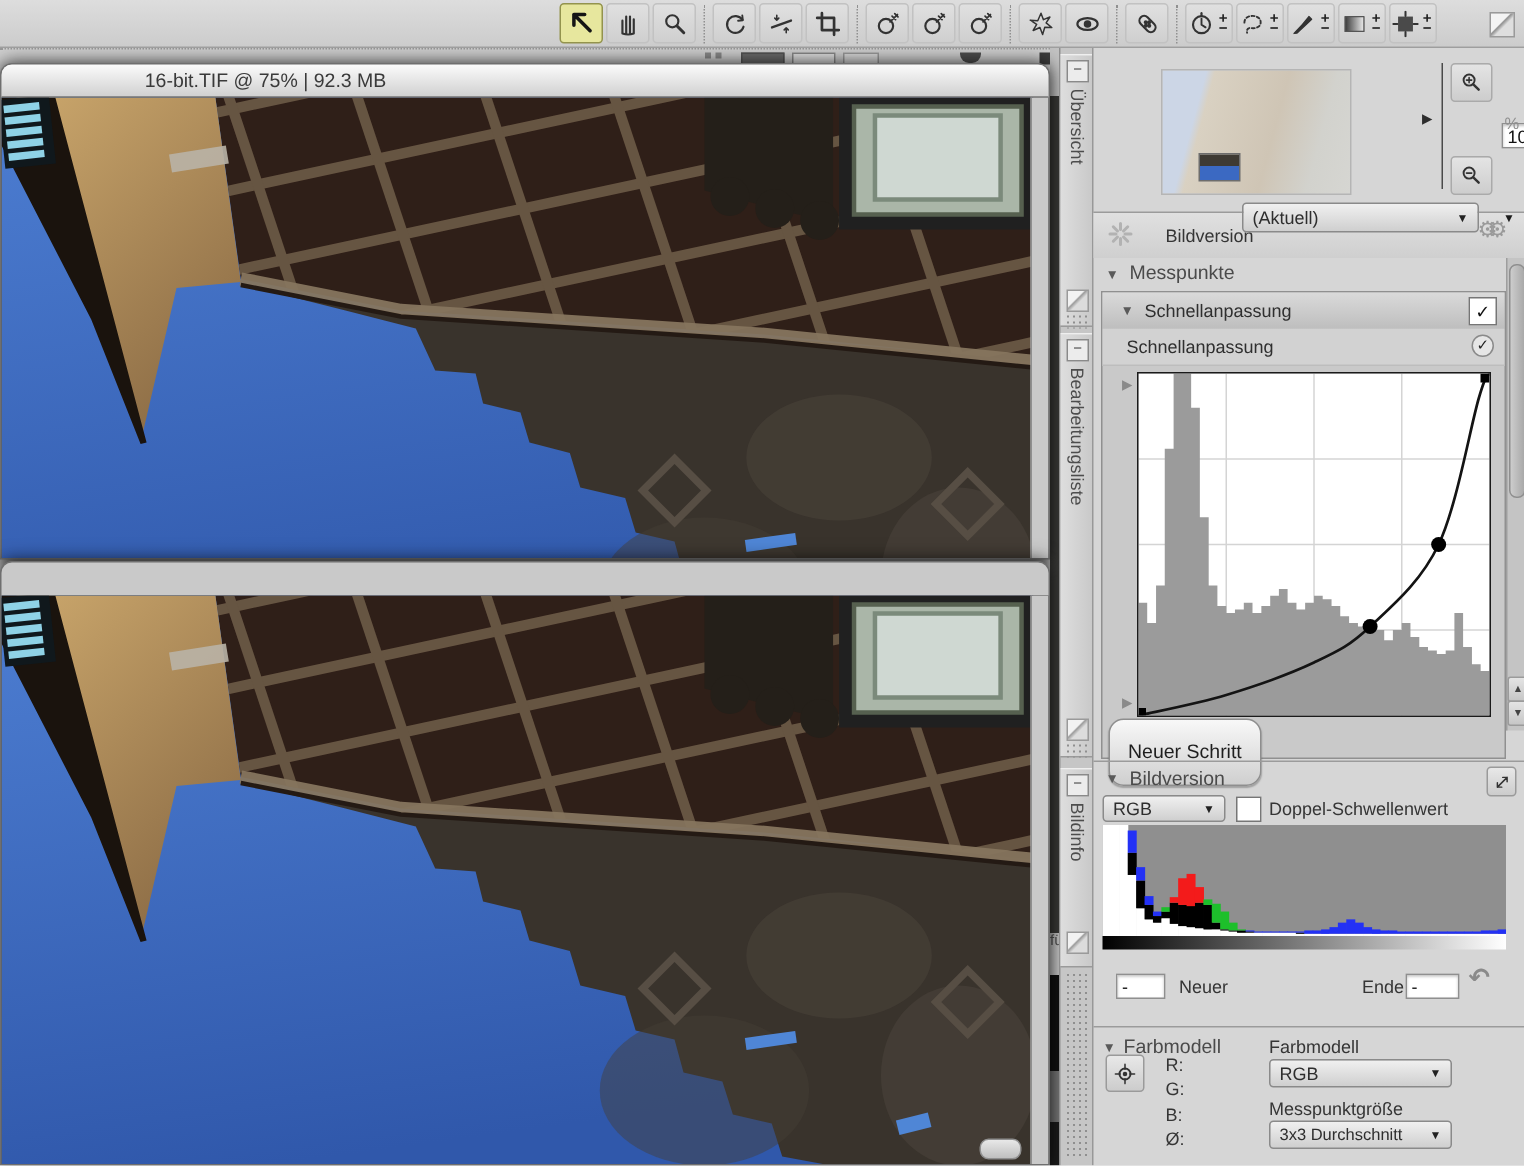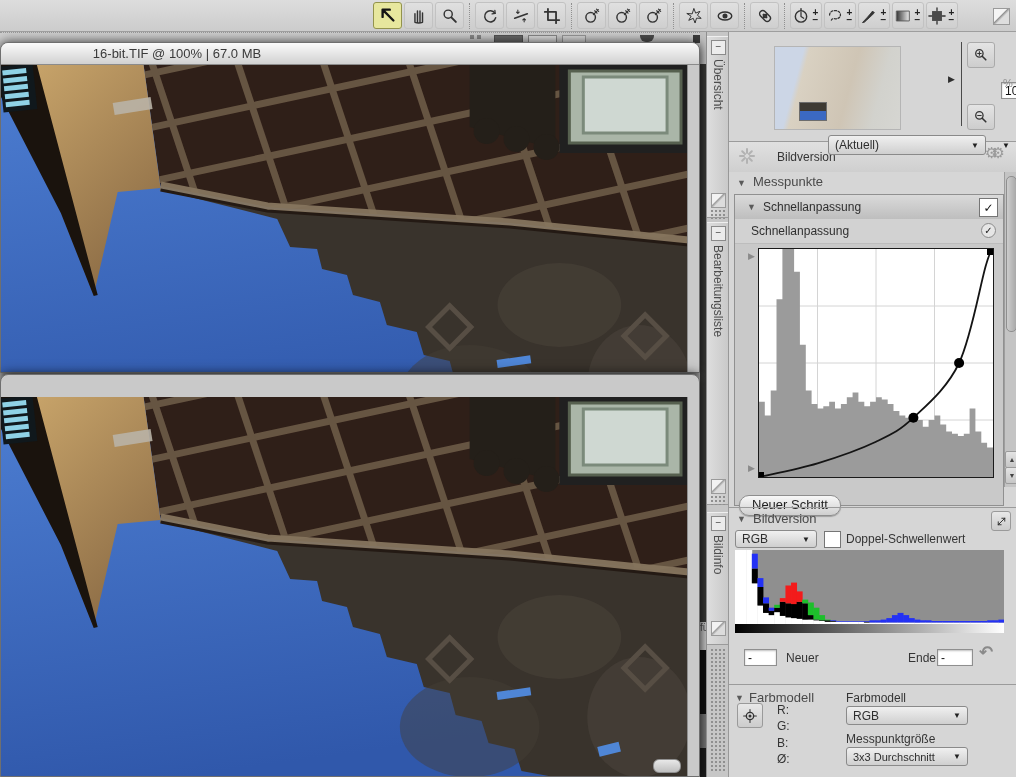--- a/index.html
+++ b/index.html
@@ -70,21 +70,21 @@
   .arrow-small{font-size:9px;color:#5a5a5a}
   .toolblock{position:absolute;left:5px;top:162px;width:270px;height:312px;border:1px solid #909090;
              background:#c9c9c9;box-sizing:border-box}
   .srow1{position:absolute;left:0;top:0;width:268px;height:24px;background:linear-gradient(#dadada,#bebebe);border-bottom:1px solid #a8a8a8}
   .srow2{position:absolute;left:0;top:24px;width:268px;height:24px;background:#d2d2d2;border-bottom:1px solid #bdbdbd}
   .cb{position:absolute;background:#fff;border:1px solid #767676;display:flex;align-items:center;
       justify-content:center;font-weight:700;color:#111}
   .ccheck{position:absolute;width:15px;height:15px;border-radius:50%;border:1.5px solid #8a8a8a;background:#e6e6e6;
       display:flex;align-items:center;justify-content:center;font-size:10px;font-weight:700;color:#222;box-sizing:border-box}
   .plot{position:absolute;left:24px;top:54px;width:234px;height:228px;outline:1px solid #1a1a1a;background:#fff}
-  .pill{position:absolute;left:4px;top:300px;height:19px;line-height:18px;padding:0 12px;border-radius:10px;
+  .pill{position:absolute;left:4px;top:284px;height:19px;line-height:18px;padding:12px 12px;border-radius:10px;
         border:1px solid #8e8e8e;background:linear-gradient(#f8f8f8,#cfcfcf);font-size:13px;color:#1e1e1e;
         box-shadow:0 1px 1px rgba(0,0,0,.25)}
   .sqbtn{position:absolute;width:18px;height:18px;border:1px solid #9a9a9a;border-radius:3px;
         background:linear-gradient(#e8e8e8,#cccccc);display:flex;align-items:center;justify-content:center}
   .sbar{position:absolute;left:275px;top:140px;width:13px;height:315px;background:#c4c4c4;border-left:1px solid #9e9e9e;box-sizing:border-box}
   .sthumb{position:absolute;left:1px;top:4px;width:9px;height:154px;border-radius:5px;
         background:linear-gradient(90deg,#cdcdcd,#a9a9a9);border:1px solid #8f8f8f}
   .sarr{position:absolute;left:0px;width:12px;height:15px;border:1px solid #9b9b9b;border-radius:2px;
         background:linear-gradient(#e4e4e4,#c6c6c6);display:flex;align-items:center;justify-content:center;
         font-size:7px;color:#444}
@@ -111,21 +111,21 @@
   <div class="gapcol">
     <div class="patch" style="top:0;height:32px;background:#c2c2c2"></div>
     <div class="patch" style="top:590px;height:28px;background:#c8c8c8;font-size:10px;color:#555;overflow:hidden"><span>fü</span></div>
     <div class="patch" style="top:618px;height:64px;background:#121212"></div>
     <div class="patch" style="top:682px;height:34px;background:#787878"></div>
     <div class="patch" style="top:716px;height:29px;background:#1c1c1c"></div>
   </div>
 
   <div class="window" id="win16">
     <div class="wtitle">
-      <span>16-bit.TIF @ 100% | 67.0 MB</span>
+      <span>16-bit.TIF @ 75% | 92.3 MB</span>
     </div>
     <div class="wbody">
       <div class="photo" id="photo16"><svg width="688" height="381" viewBox="0 0 690 381" preserveAspectRatio="none">
  <defs>
   <linearGradient id="skya" x1="0" y1="0" x2="0.25" y2="1">
                 <stop offset="0" stop-color="#4d7ed2"></stop>
                 <stop offset="1" stop-color="#3058ab"></stop>
               </linearGradient>
   <linearGradient id="wla" x1="0" y1="0" x2="0.6" y2="1">
                 <stop offset="0" stop-color="#cba76c"></stop>

